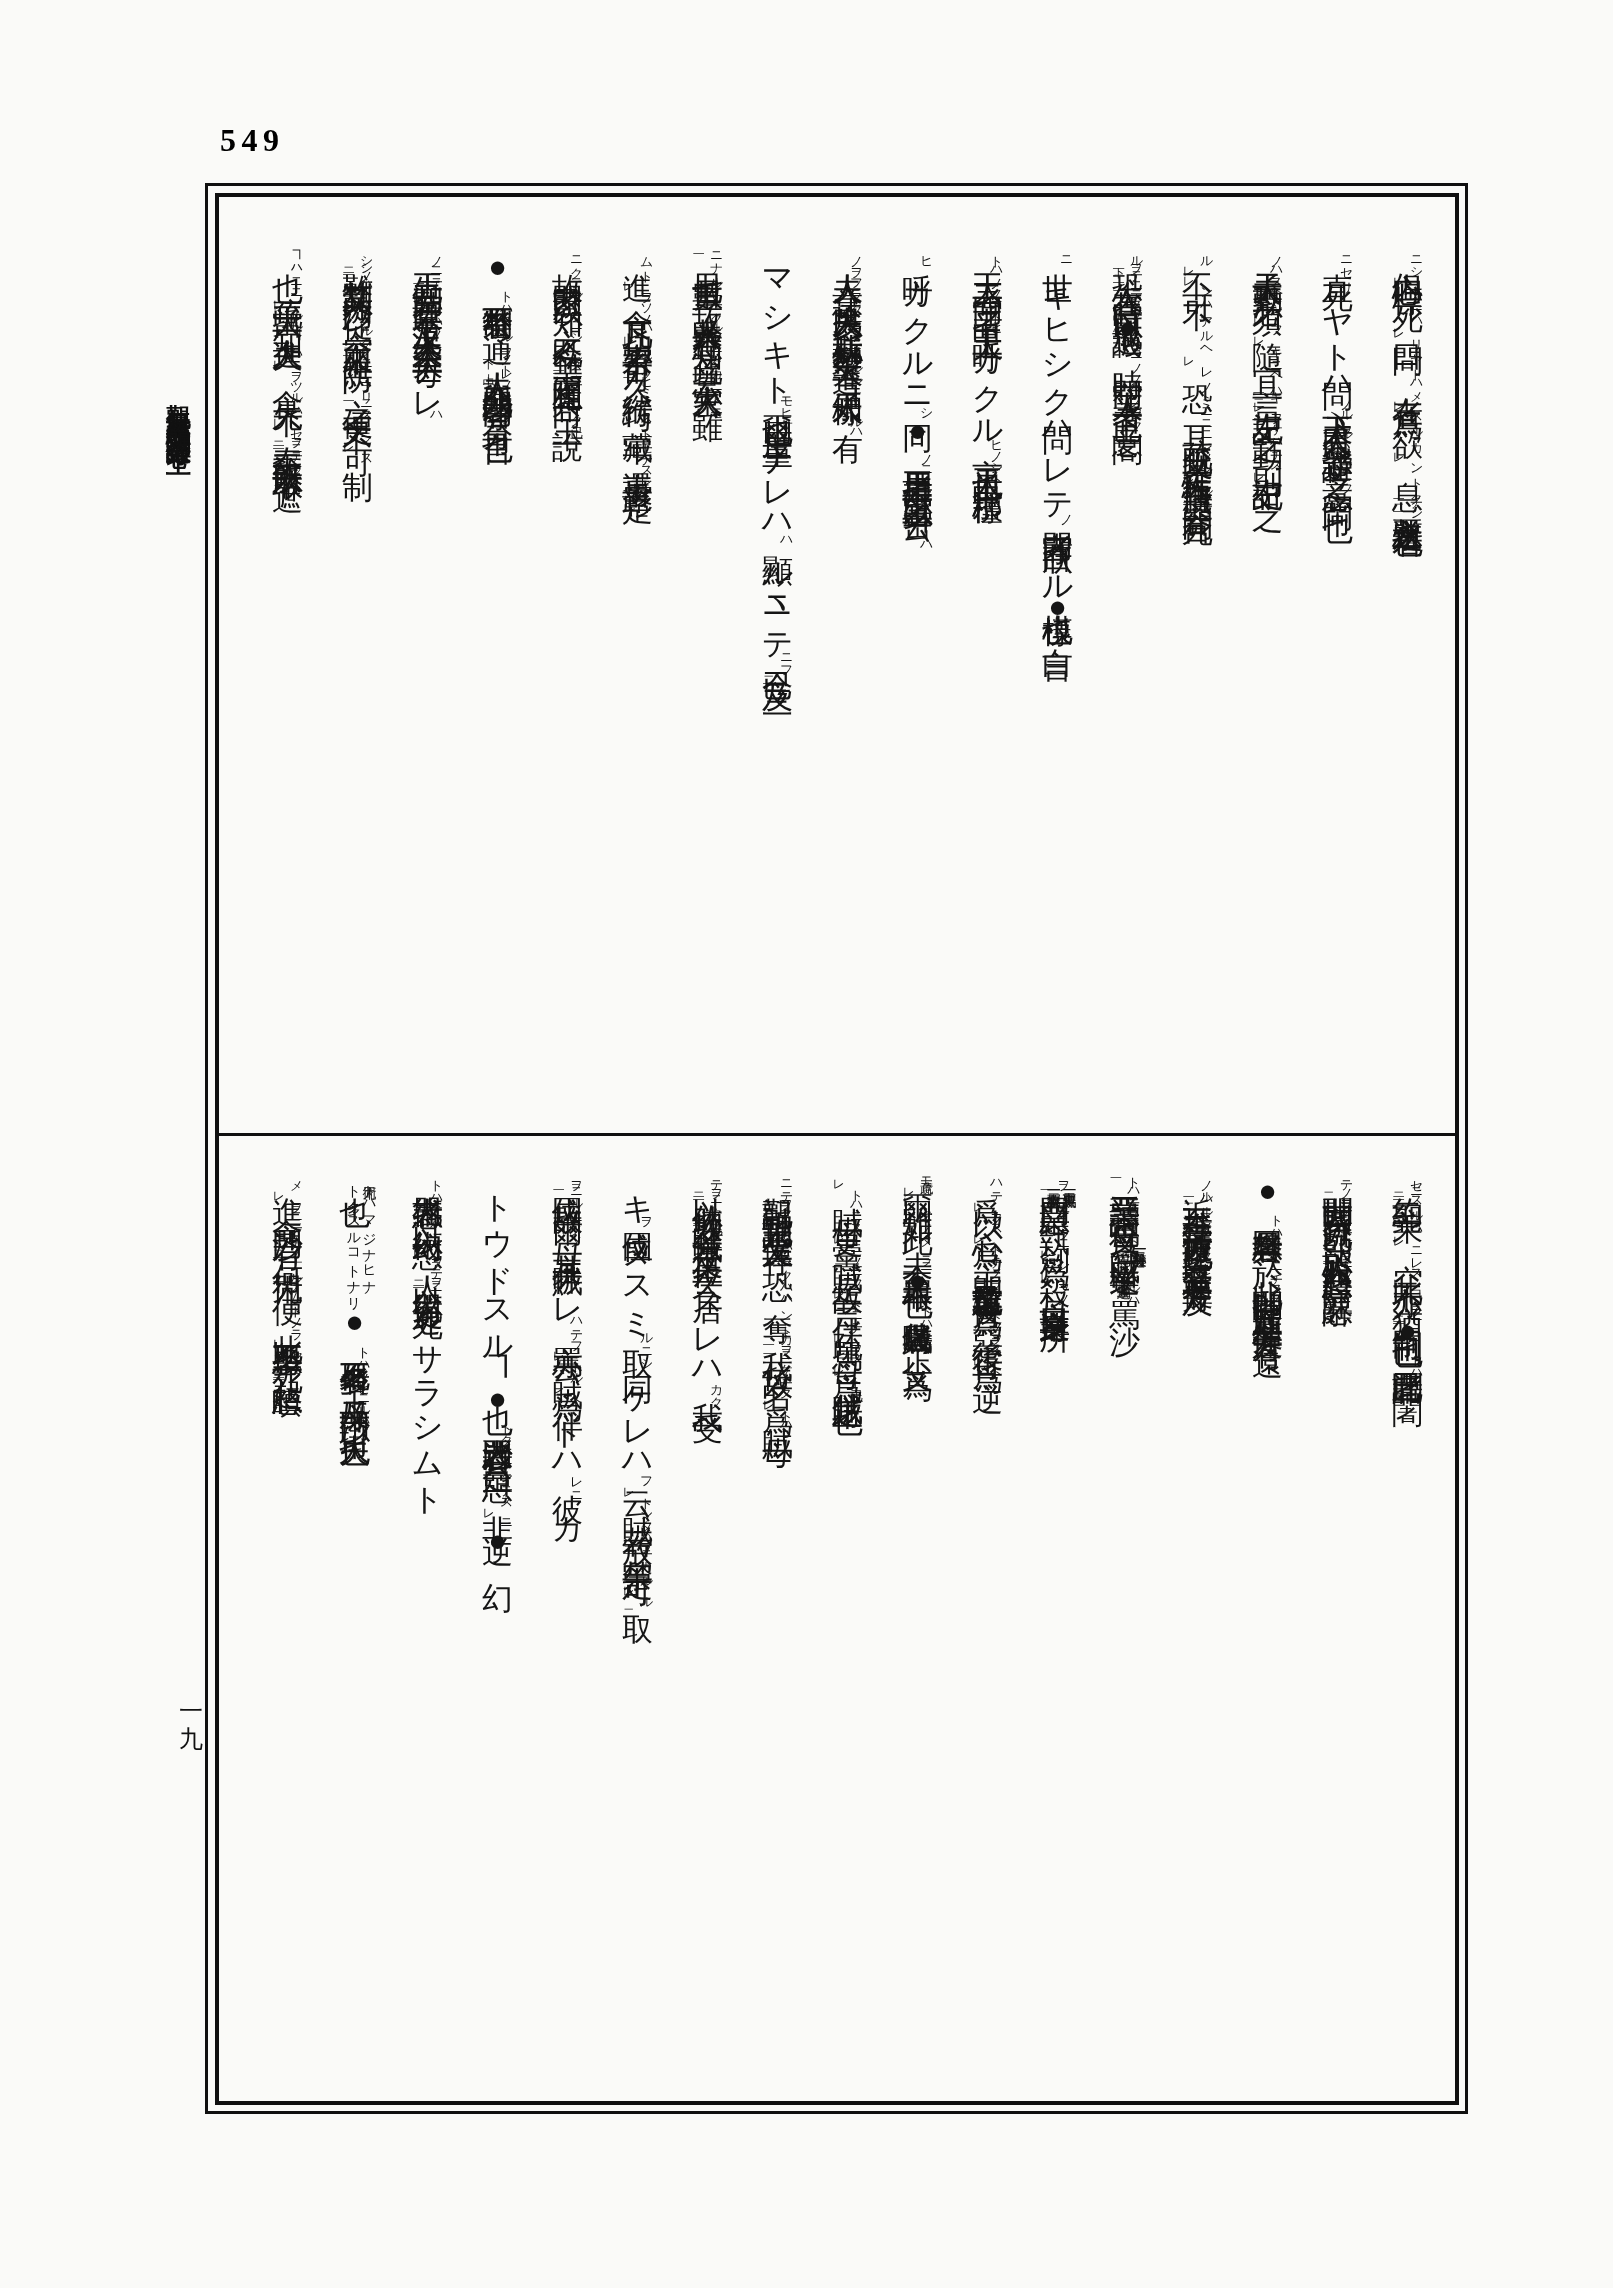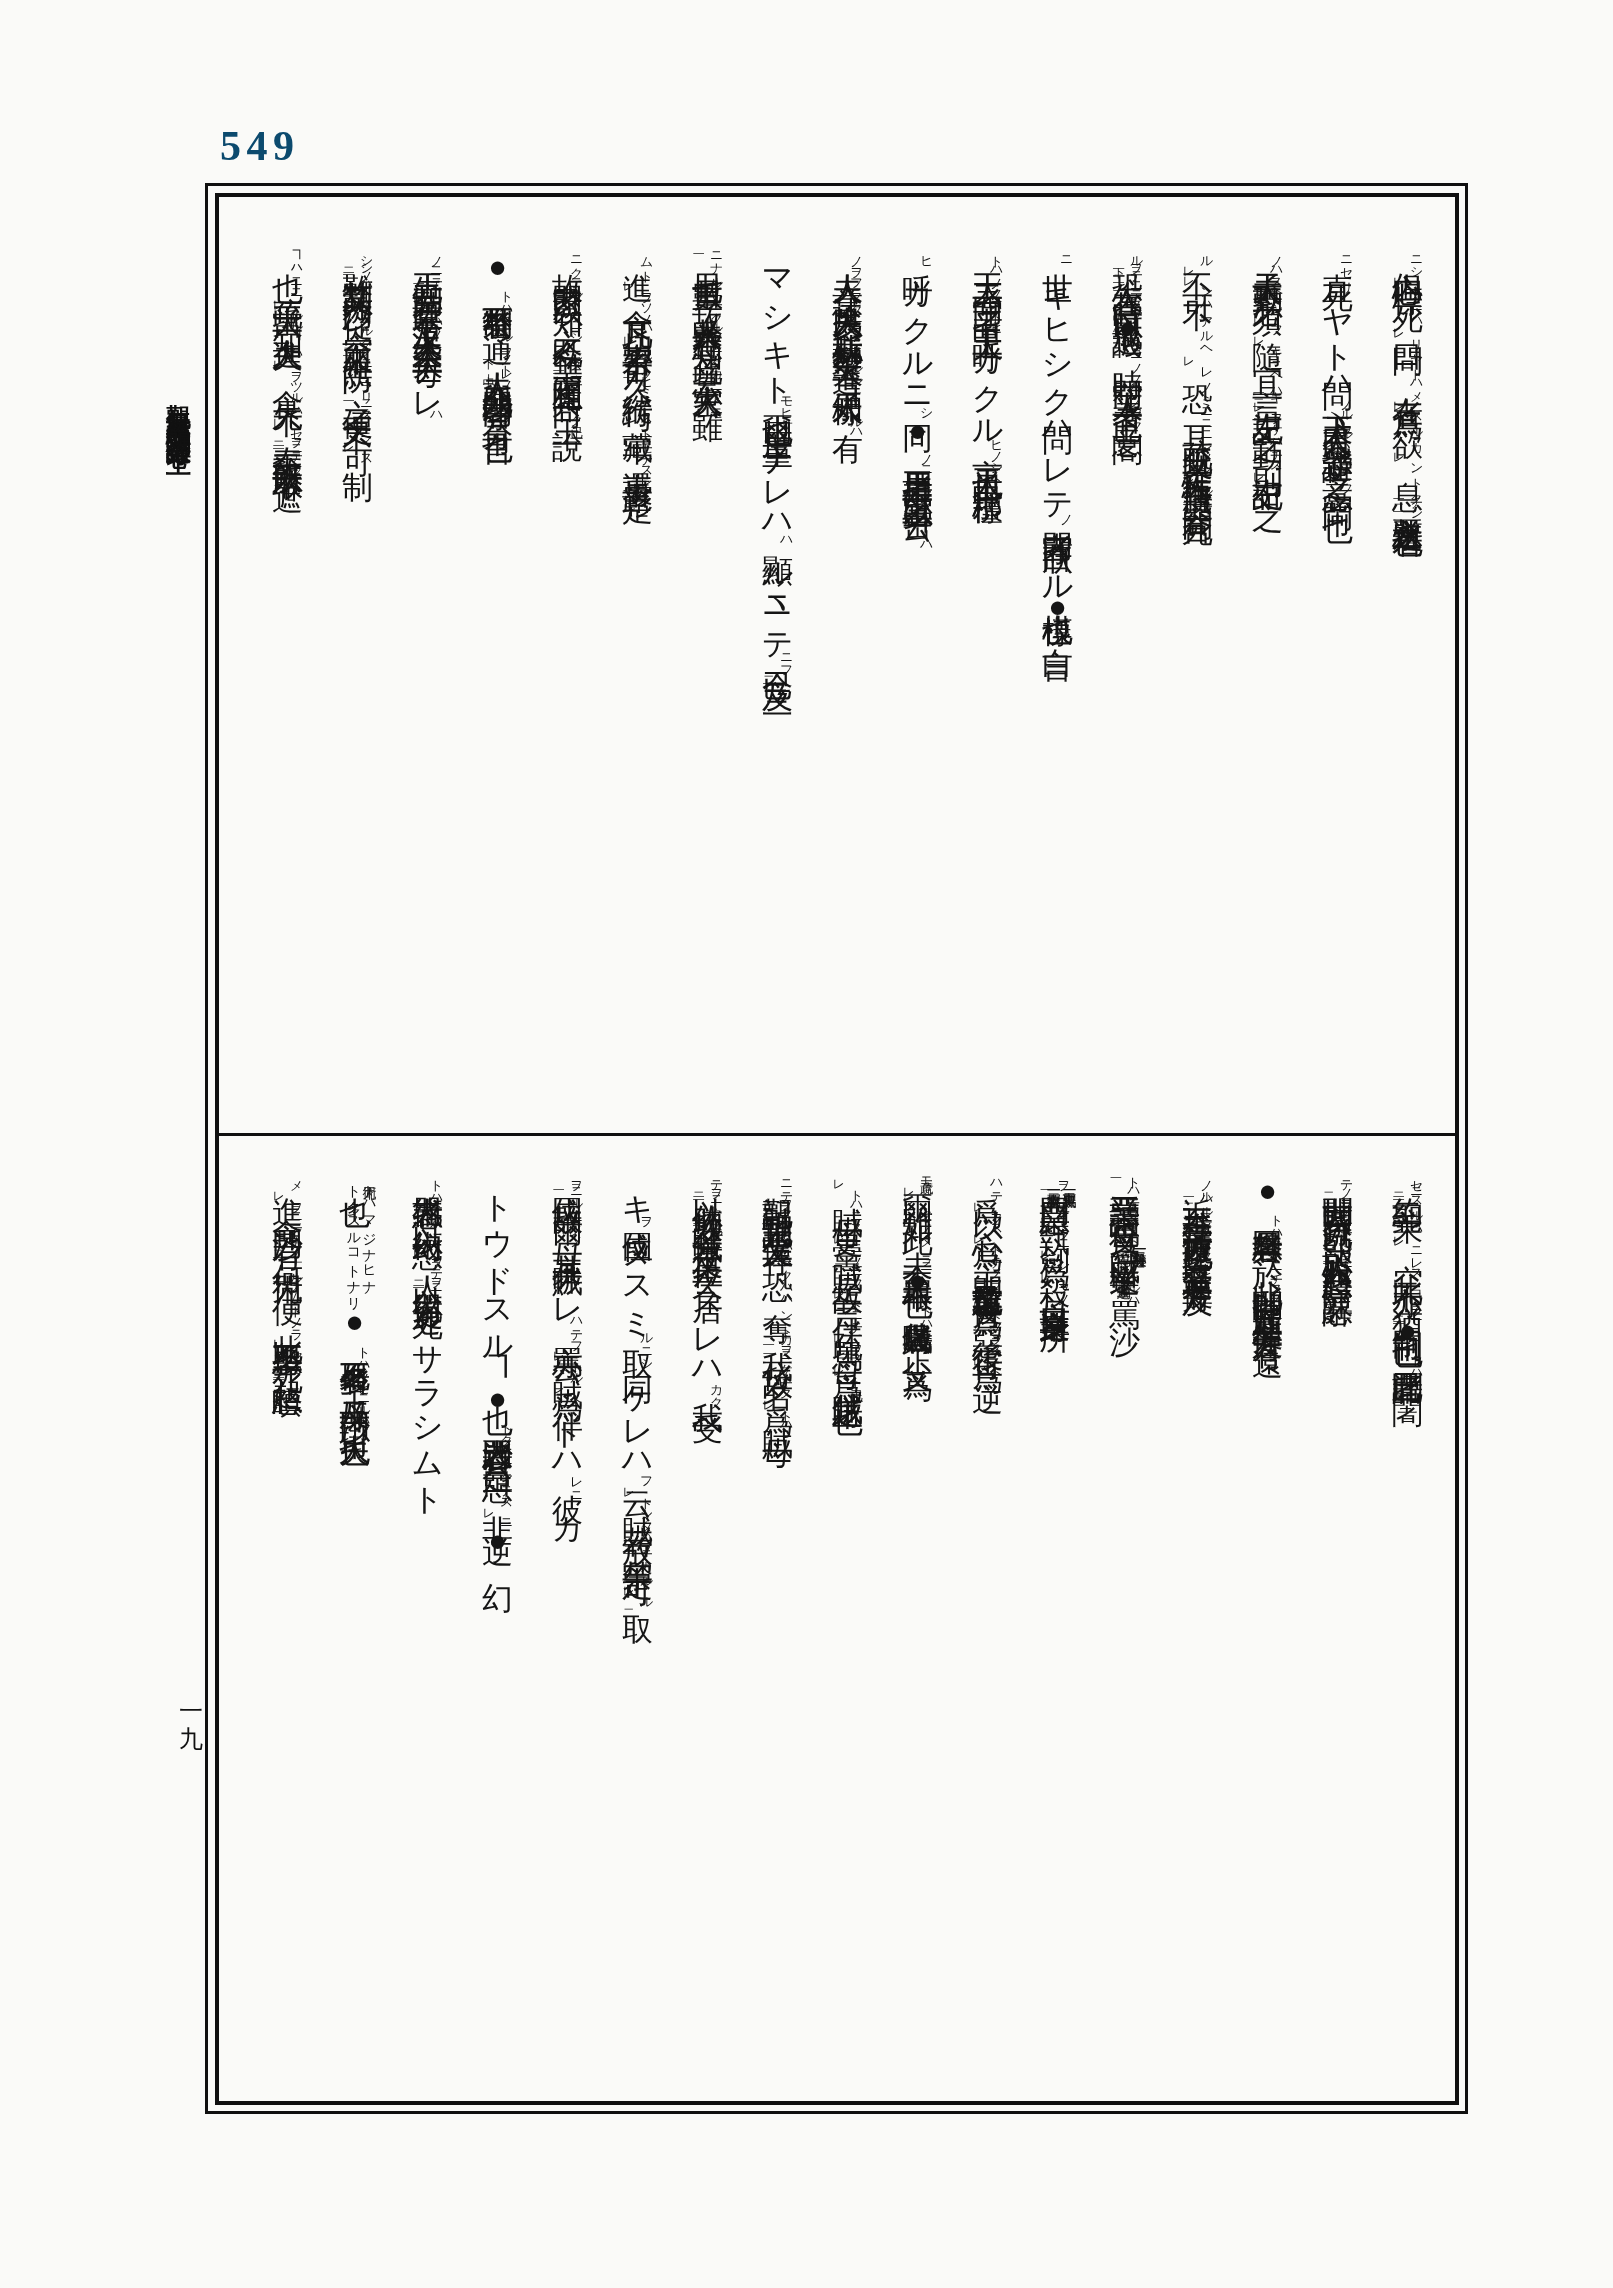--- a/index.html
+++ b/index.html
@@ -1,21 +1,21 @@
 <!DOCTYPE html>
 <html style="font-size:14.8px"><head>
 <meta charset="utf-8">
 <style>
   * { margin:0; padding:0; box-sizing:border-box; }
   html,body { width:1613px; height:2289px; background:#fafaf8; overflow:hidden;
               font-family:"Liberation Serif","DejaVu Serif",serif; color:#161616; }
   .page { position:relative; width:1613px; height:2289px; }
 
-  .page-number { position:absolute; left:220px; top:122px; font-size:42px; font-weight:bold;
-                 letter-spacing:5.5px; color:#0c4a6e; }
+  .page-number { position:absolute; left:220px; top:122px; font-size:32px; font-weight:bold;
+                 letter-spacing:5.5px; color:#000000; }
 
   .side-title { position:absolute; left:162px; top:384px; writing-mode:vertical-rl;
                 font-size:25px; letter-spacing:4.6px; font-weight:bold; color:#111; }
 
   .sheet-number { position:absolute; left:175px; top:1698px; writing-mode:vertical-rl;
                   font-size:24px; letter-spacing:9.2px; color:#111; }
 
   .frame { position:absolute; left:205px; top:183px; width:1263px; height:1931px;
            border:3.7px solid #101010; background:#fafaf8; }
   .frame-inner { position:absolute; left:6.5px; top:6.5px; right:6.5px; bottom:6.5px;

